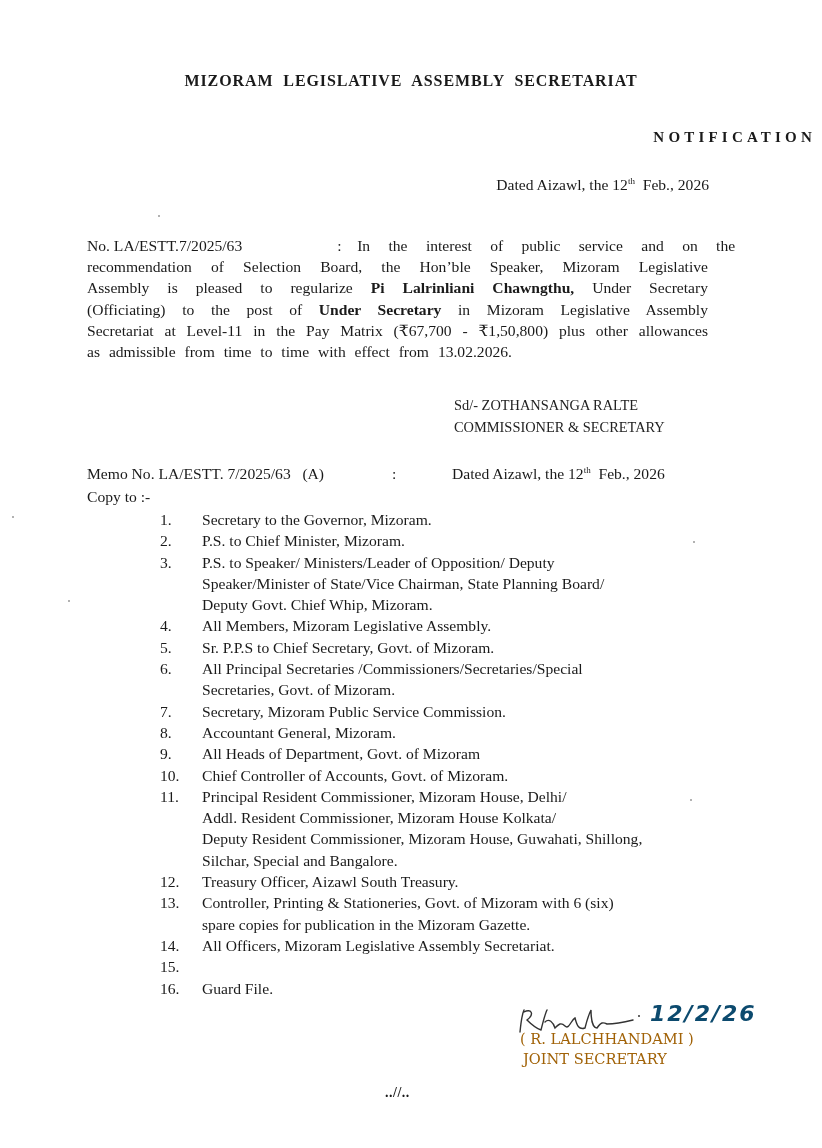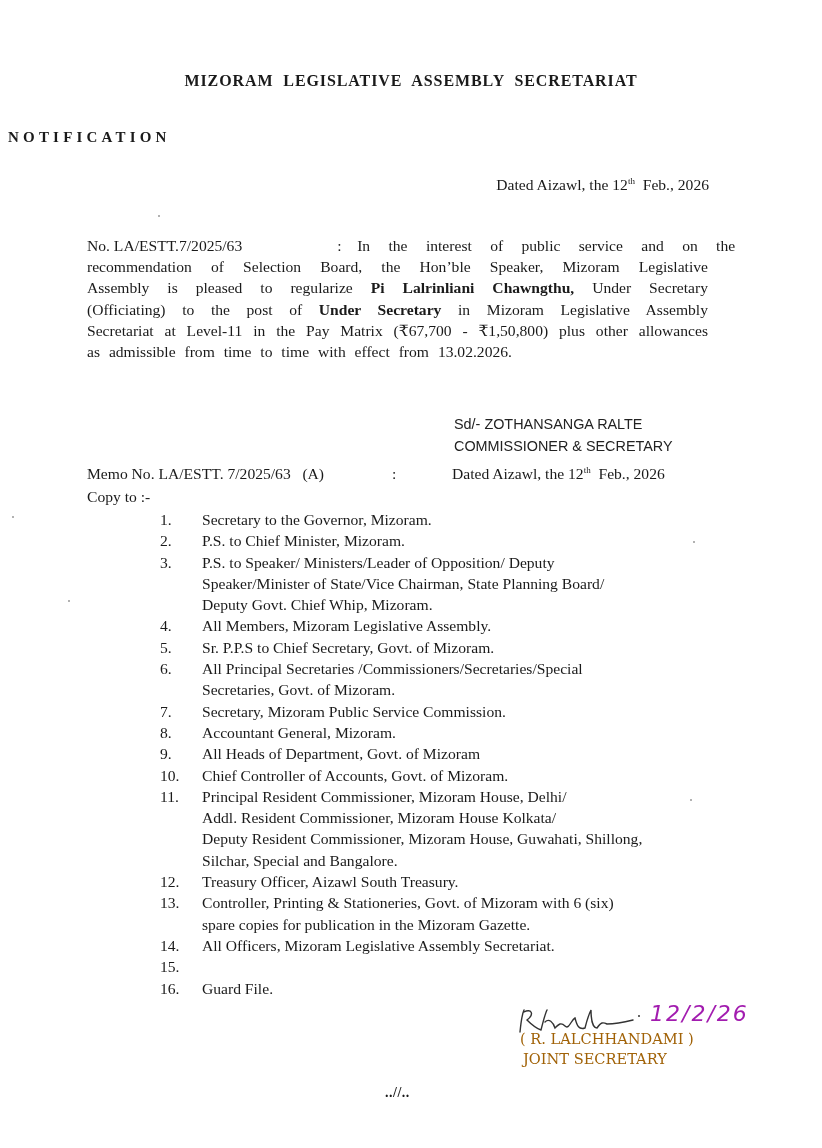--- a/index.html
+++ b/index.html
@@ -9,38 +9,38 @@
       color: #1a1a1a;
       font-size: 15.6px;
     }
     .abs { position: absolute; white-space: nowrap; }
     .org-title {
       left: 0; width: 822px; top: 72px; text-align: center;
       font-weight: bold; font-size: 16px; letter-spacing: 0.9px; word-spacing: 5px;
       padding-left: 0px;
     }
     .notif-title {
-      left: 8px; width: 800px; top: 129px; text-align: left;
+      left: 16px; width: 800px; top: 129px; text-align: right;
       font-weight: bold; font-size: 15px; letter-spacing: 4.2px;
     }
     .dated { right: 113px; top: 176px; }
     sup { font-size: 9px; vertical-align: 6px; line-height: 0; margin-top: 26px; }
 
     .body-para {
       left: 87px; width: 621px; top: 235px;
       white-space: normal; line-height: 21.2px; text-align: justify;
     }
     .line { display: block; text-align: justify; text-align-last: justify; white-space: nowrap; }
     .line.last { text-align-last: left; }
     .b { font-weight: bold; }
     .colon-gap { display: inline-block; width: 95px; }
 
     .sd-block {
-      left: 454px; top: 413px; font-size: 16px; line-height: 22px;
-      font-family: Liberation Sans, sans-serif; font-size: 14.4px;
+      left: 454px; top: 394px; font-size: 16px; line-height: 22px;
+      font-family: Liberation Serif, serif; font-size: 14.4px;
       color: #222;
     }
     .memo { left: 87px; top: 465px; }
     .memo-colon { left: 392px; top: 465px; }
     .memo-date { left: 452px; top: 465px; }
     .copyto { left: 87px; top: 488px; }
 
     .list { left: 160px; top: 509px; width: 560px; }
     .item { display: flex; line-height: 21.3px; }
     .item .num { width: 42px; flex: none; }
@@ -186,21 +186,21 @@
         <span>Guard File.</span>
       </div>
     </div>
   </div>
 
 <div class="abs sig-area">
   <svg width="260" height="40" viewBox="0 0 260 40">
     <path d="M5,32 C6,22 7,14 9,10 M9,12 C16,8 20,14 12,20 C16,24 20,28 26,30 M26,30 C28,22 30,14 32,10 M30,22 C34,18 38,22 40,28 C44,24 46,22 50,26 C54,30 56,20 60,18 C62,26 64,30 70,28 C72,20 74,14 76,10 C76,20 78,28 82,28 C86,22 88,22 92,24 C100,24 110,22 118,20" fill="none" stroke="#333" stroke-width="1.4" stroke-linecap="round"></path>
     <circle cx="124" cy="16" r="1" fill="#333"></circle>
   </svg>
-  <div class="abs" style="left:135px; top:1px; font-family:'DejaVu Sans', sans-serif; font-size:22px; font-style:italic; color:#a21caf; letter-spacing:2px; font-weight:400;">12/2/26</div>
+  <div class="abs" style="left:135px; top:1px; font-family:'DejaVu Sans', sans-serif; font-size:22px; font-style:italic; color:#0c4a6e; letter-spacing:2px; font-weight:700;">12/2/26</div>
 </div>
 
 <div class="abs sig-name">
   <div>( R. LALCHHANDAMI )</div>
   <div style="padding-left:3px;">JOINT SECRETARY</div>
 </div>
 
 <div class="abs contd">..//..</div>
 
 <div class="speck" style="left:158px; top:215px;"></div>

